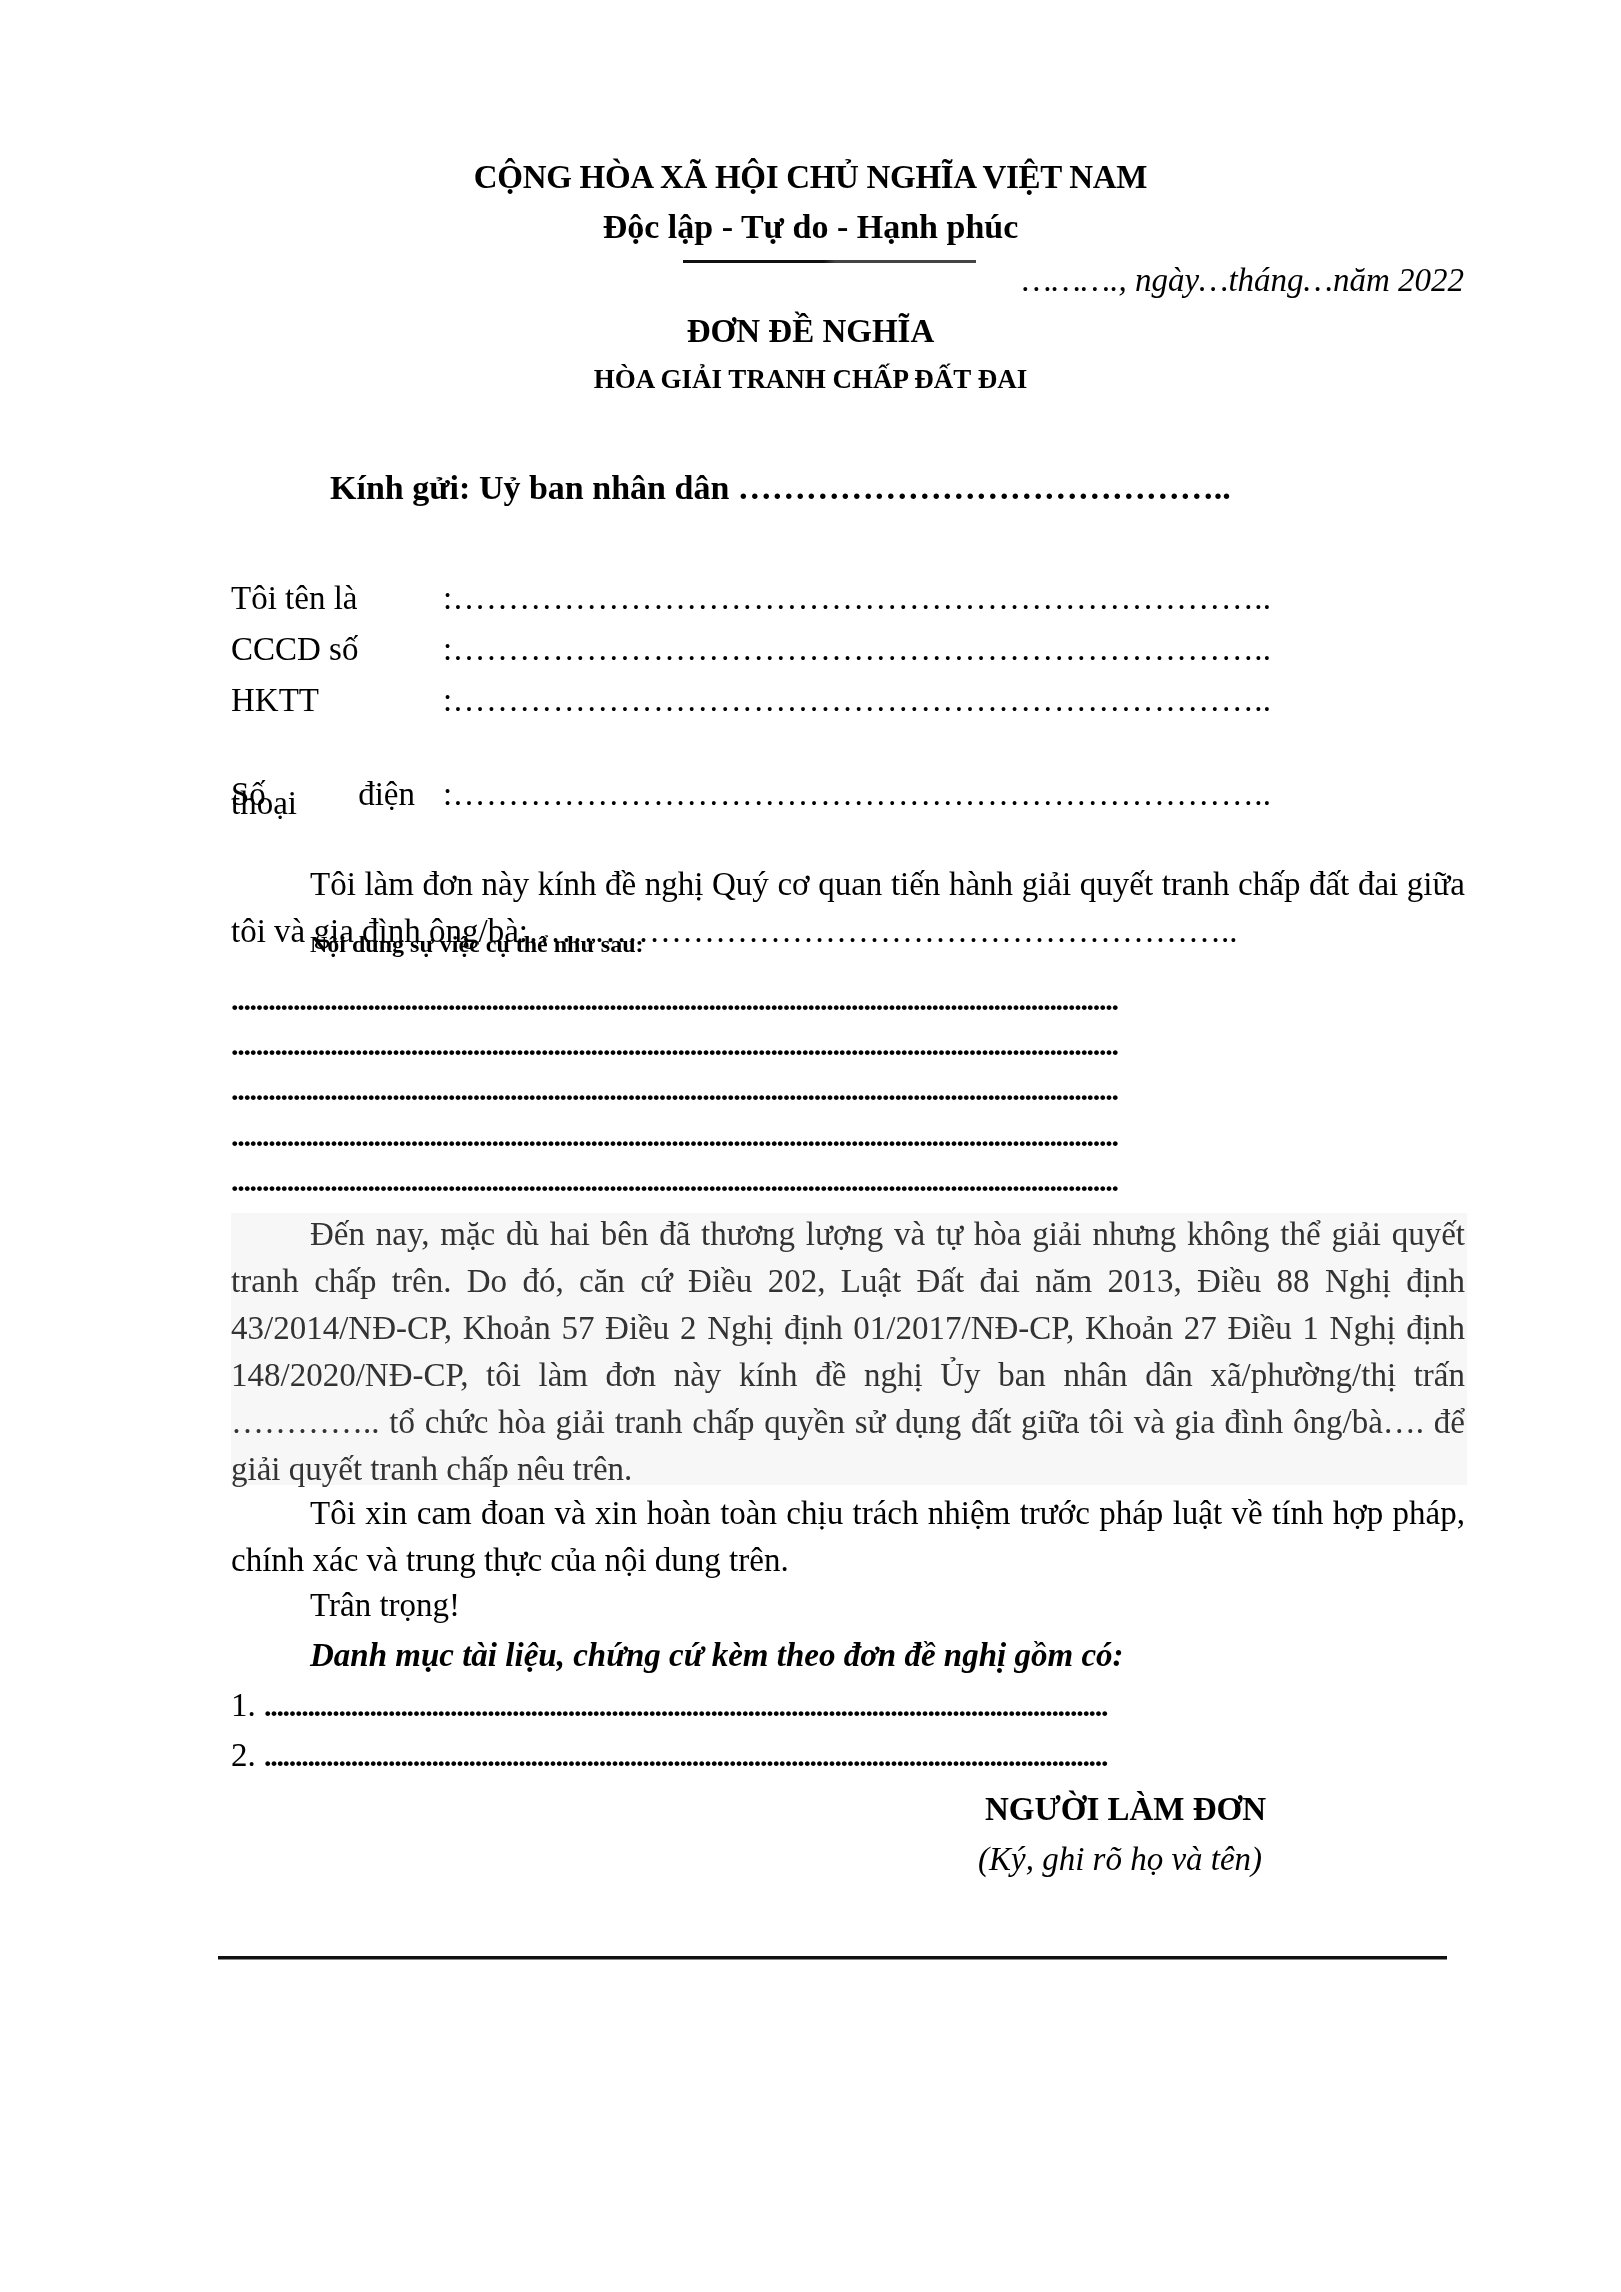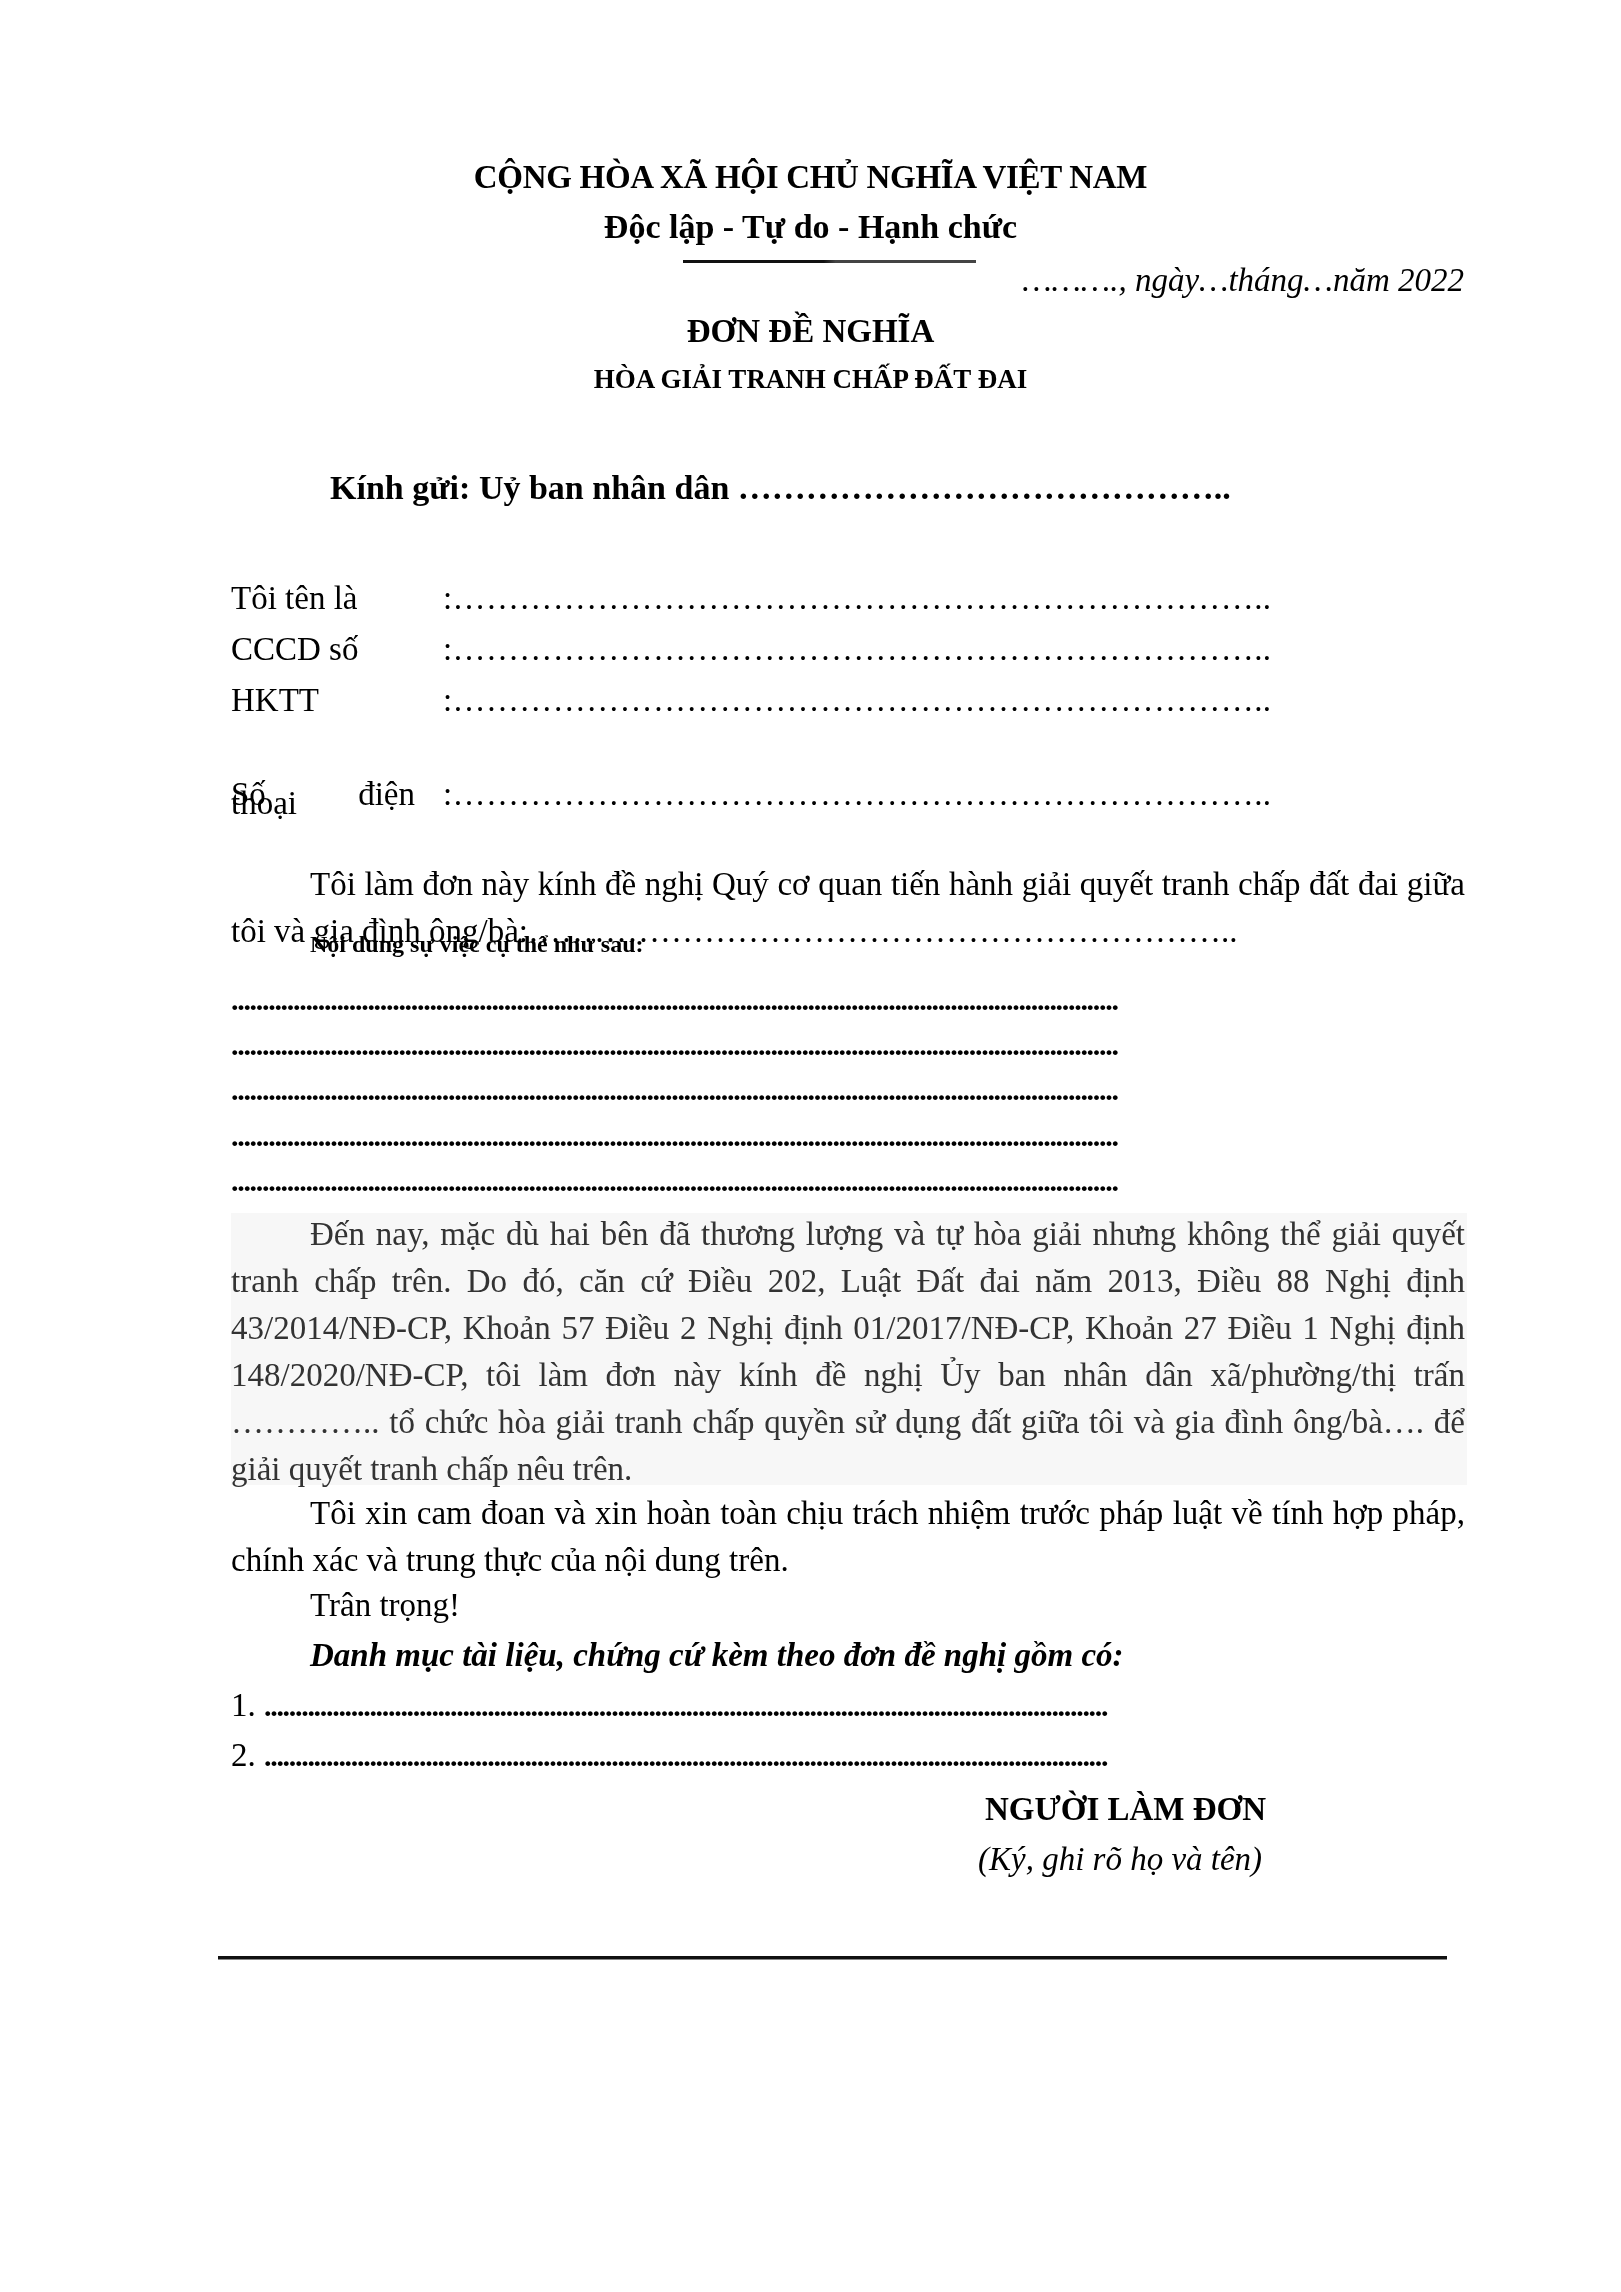--- a/index.html
+++ b/index.html
@@ -78,21 +78,21 @@
       background: #111;
       border-bottom: 0.9px solid #888;
     }
   </style>
 </head>
 <body>
 
 <div class="page">
 
   <div class="abs center nat-title">CỘNG HÒA XÃ HỘI CHỦ NGHĨA VIỆT NAM</div>
-  <div class="abs center motto">Độc lập - Tự do - Hạnh chức</div>
+  <div class="abs center motto">Độc lập - Tự do - Hạnh phúc</div>
   <div class="motto-rule"></div>
   <div class="abs date-line">………., ngày…tháng…năm 2022</div>
 
   <div class="abs center doc-title-1">ĐƠN ĐỀ NGHĨA</div>
   <div class="abs center doc-title-2">HÒA GIẢI TRANH CHẤP ĐẤT ĐAI</div>
 
   <div class="abs recipient">Kính gửi: Uỷ ban nhân dân ……………………………………..</div>
 
   <div class="abs field-label f1">Tôi tên là</div>
   <div class="abs field-value f1">:………………………………………………………………..</div>

